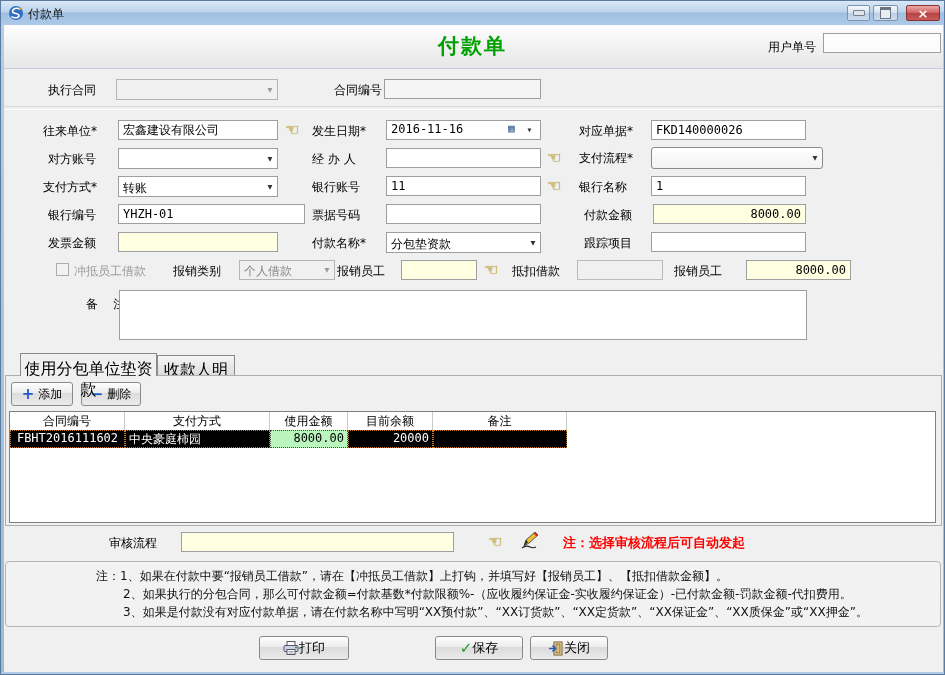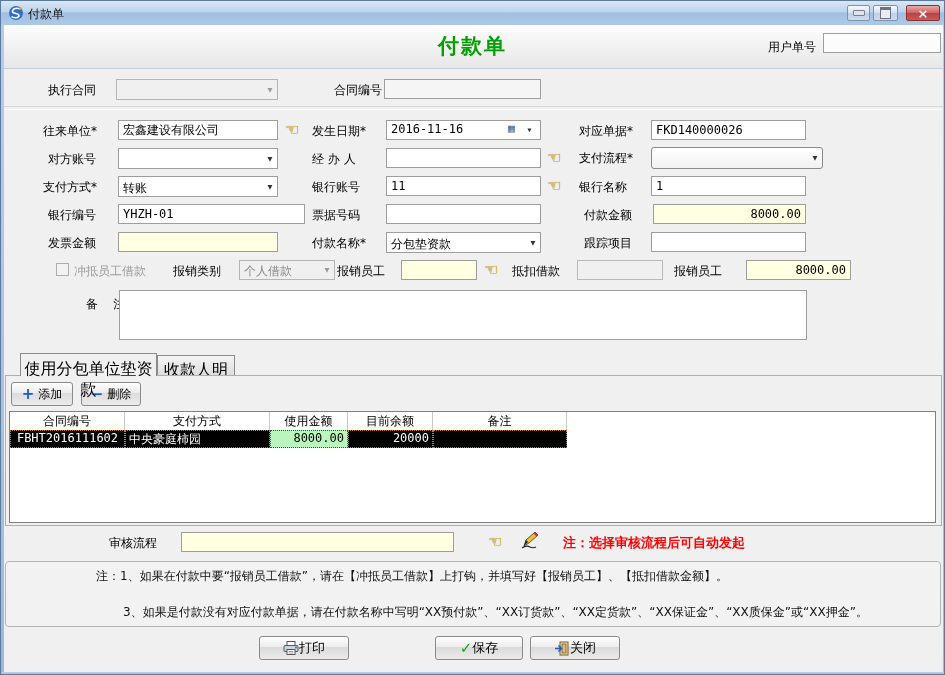--- a/index.html
+++ b/index.html
@@ -226,38 +226,39 @@
   <svg style="position:absolute;left:519px;top:529px;" width="20" height="20" viewBox="0 0 20 20">
     <path d="M4 16 L6 10 L15 2 L18 5 L9 13 Z" fill="#f0c030" stroke="#555" stroke-width="1"></path>
     <path d="M4 16 L6 10 L8 12 Z" fill="#222"></path>
     <path d="M15 2 L18 5 L16.5 6.5 L13.5 3.5 Z" fill="#cc3322"></path>
     <path d="M2 18 Q6 15 10 17 Q13 18.5 16 17" stroke="#222" stroke-width="1.2" fill="none"></path>
   </svg>
   <span class="rednote" style="left:562px;top:533px;">注：选择审核流程后可自动发起</span>
 
   <div class="notesbox"></div>
   <span class="noteline" style="left:95px;top:567px;">注：1、如果在付款中要“报销员工借款”，请在【冲抵员工借款】上打钩，并填写好【报销员工】、【抵扣借款金额】。</span>
+  <span class="noteline" style="left:122px;top:585px;">2、如果执行的分包合同，那么可付款金额=付款基数*付款限额%-（应收履约保证金-实收履约保证金）-已付款金额-罚款金额-代扣费用。</span>
   <span class="noteline" style="left:122px;top:603px;">3、如果是付款没有对应付款单据，请在付款名称中写明“XX预付款”、“XX订货款”、“XX定货款”、“XX保证金”、“XX质保金”或“XX押金”。</span>
 
   <div class="btn" style="left:258px;top:635px;width:90px;">
     <svg width="16" height="14" viewBox="0 0 16 14">
       <rect x="4" y="0.5" width="8" height="4" fill="#fff" stroke="#556" stroke-width="1"></rect>
       <rect x="1" y="4.5" width="14" height="6" rx="1" fill="#c8d4e4" stroke="#556" stroke-width="1"></rect>
       <circle cx="13" cy="6.5" r="0.9" fill="#3a7a3a"></circle>
       <rect x="4" y="8.5" width="8" height="5" fill="#fff" stroke="#556" stroke-width="1"></rect>
       <line x1="5.5" y1="10.5" x2="10.5" y2="10.5" stroke="#888" stroke-width="0.8"></line>
       <line x1="5.5" y1="12" x2="10.5" y2="12" stroke="#888" stroke-width="0.8"></line>
     </svg>
     <span>打印</span>
   </div>
   <div class="btn" style="left:434px;top:635px;width:88px;">
     <span class="check">✓</span>
     <span>保存</span>
   </div>
-  <div class="btn" style="left:529px;top:635px;width:90px;">
+  <div class="btn" style="left:529px;top:635px;width:78px;">
     <svg width="16" height="15" viewBox="0 0 16 15">
       <rect x="6" y="1" width="8" height="13" fill="#f2e3b2" stroke="#7a5a2a" stroke-width="1"></rect>
       <rect x="8" y="3" width="4" height="9" fill="#d8bc7a" stroke="#7a5a2a" stroke-width="0.8"></rect>
       <path d="M1 7.5 h6 M4.5 4.5 L7.5 7.5 L4.5 10.5" stroke="#2a5ac0" stroke-width="1.6" fill="none"></path>
     </svg>
     <span>关闭</span>
   </div>
 
   <div class="frame" style="left:0;top:24px;width:3px;height:651px;"></div>
   <div class="frame" style="left:942px;top:24px;width:3px;height:651px;"></div>

